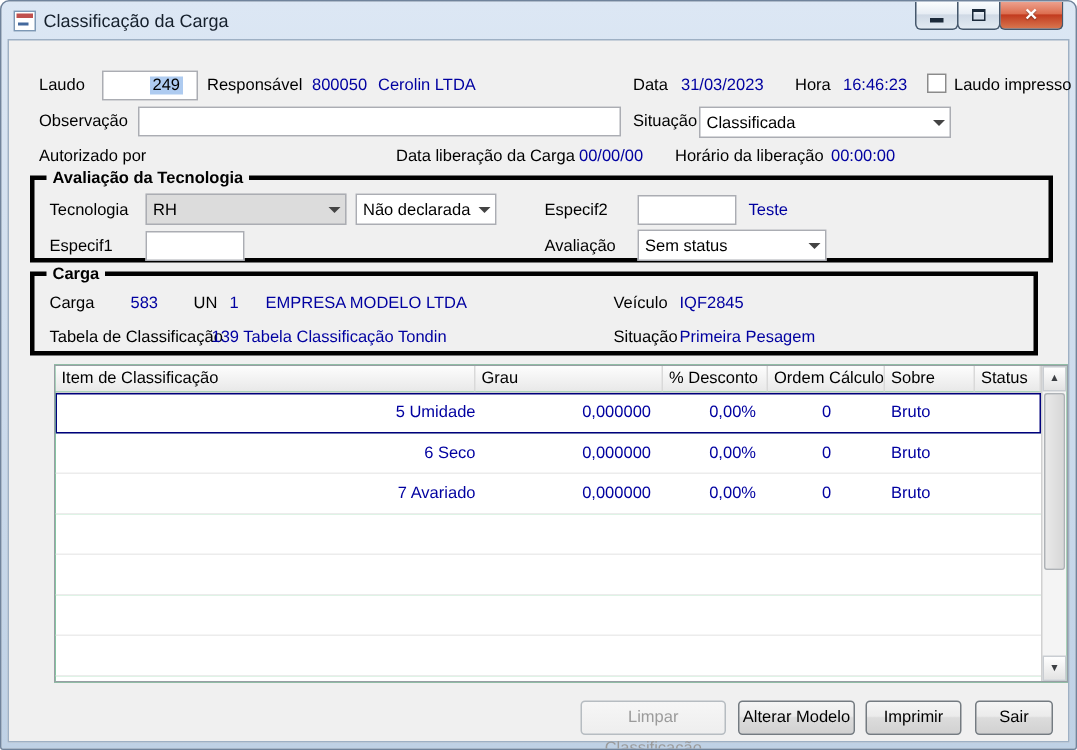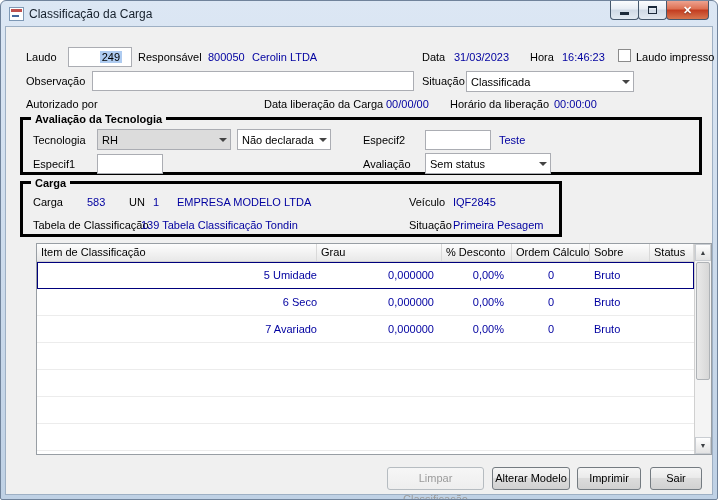--- a/index.html
+++ b/index.html
@@ -127,21 +127,21 @@
       <input class="tb" style="left: 74px; top: 34px; width: 66px;" value="">
       <span class="lbl" style="left:340px;top:36px;">Avaliação</span>
       <div class="combo" style="left:402px;top:33px;width:126px;">
         <span class="cv">Sem status</span>
         <span class="arr">
             <span class="tri"></span>
           </span>
       </div>
     </div>
 
-    <div class="group" style="left:14px;top:154px;width:542px;height:56px;">
+    <div class="group" style="left:14px;top:154px;width:672px;height:56px;">
       <span class="gtitle">Carga</span>
       <span class="lbl" style="left:10px;top:10px;">Carga</span>
       <span class="val" style="left:64px;top:10px;">583</span>
       <span class="lbl" style="left:106px;top:10px;">UN</span>
       <span class="val" style="left:130px;top:10px;">1</span>
       <span class="val" style="left:154px;top:10px;">EMPRESA MODELO LTDA</span>
       <span class="lbl" style="left:386px;top:10px;">Veículo</span>
       <span class="val" style="left:430px;top:10px;">IQF2845</span>
       <span class="lbl" style="left:10px;top:33px;">Tabela de Classificação</span>
       <span class="val" style="left:118px;top:33px;">139 Tabela Classificação Tondin</span>

